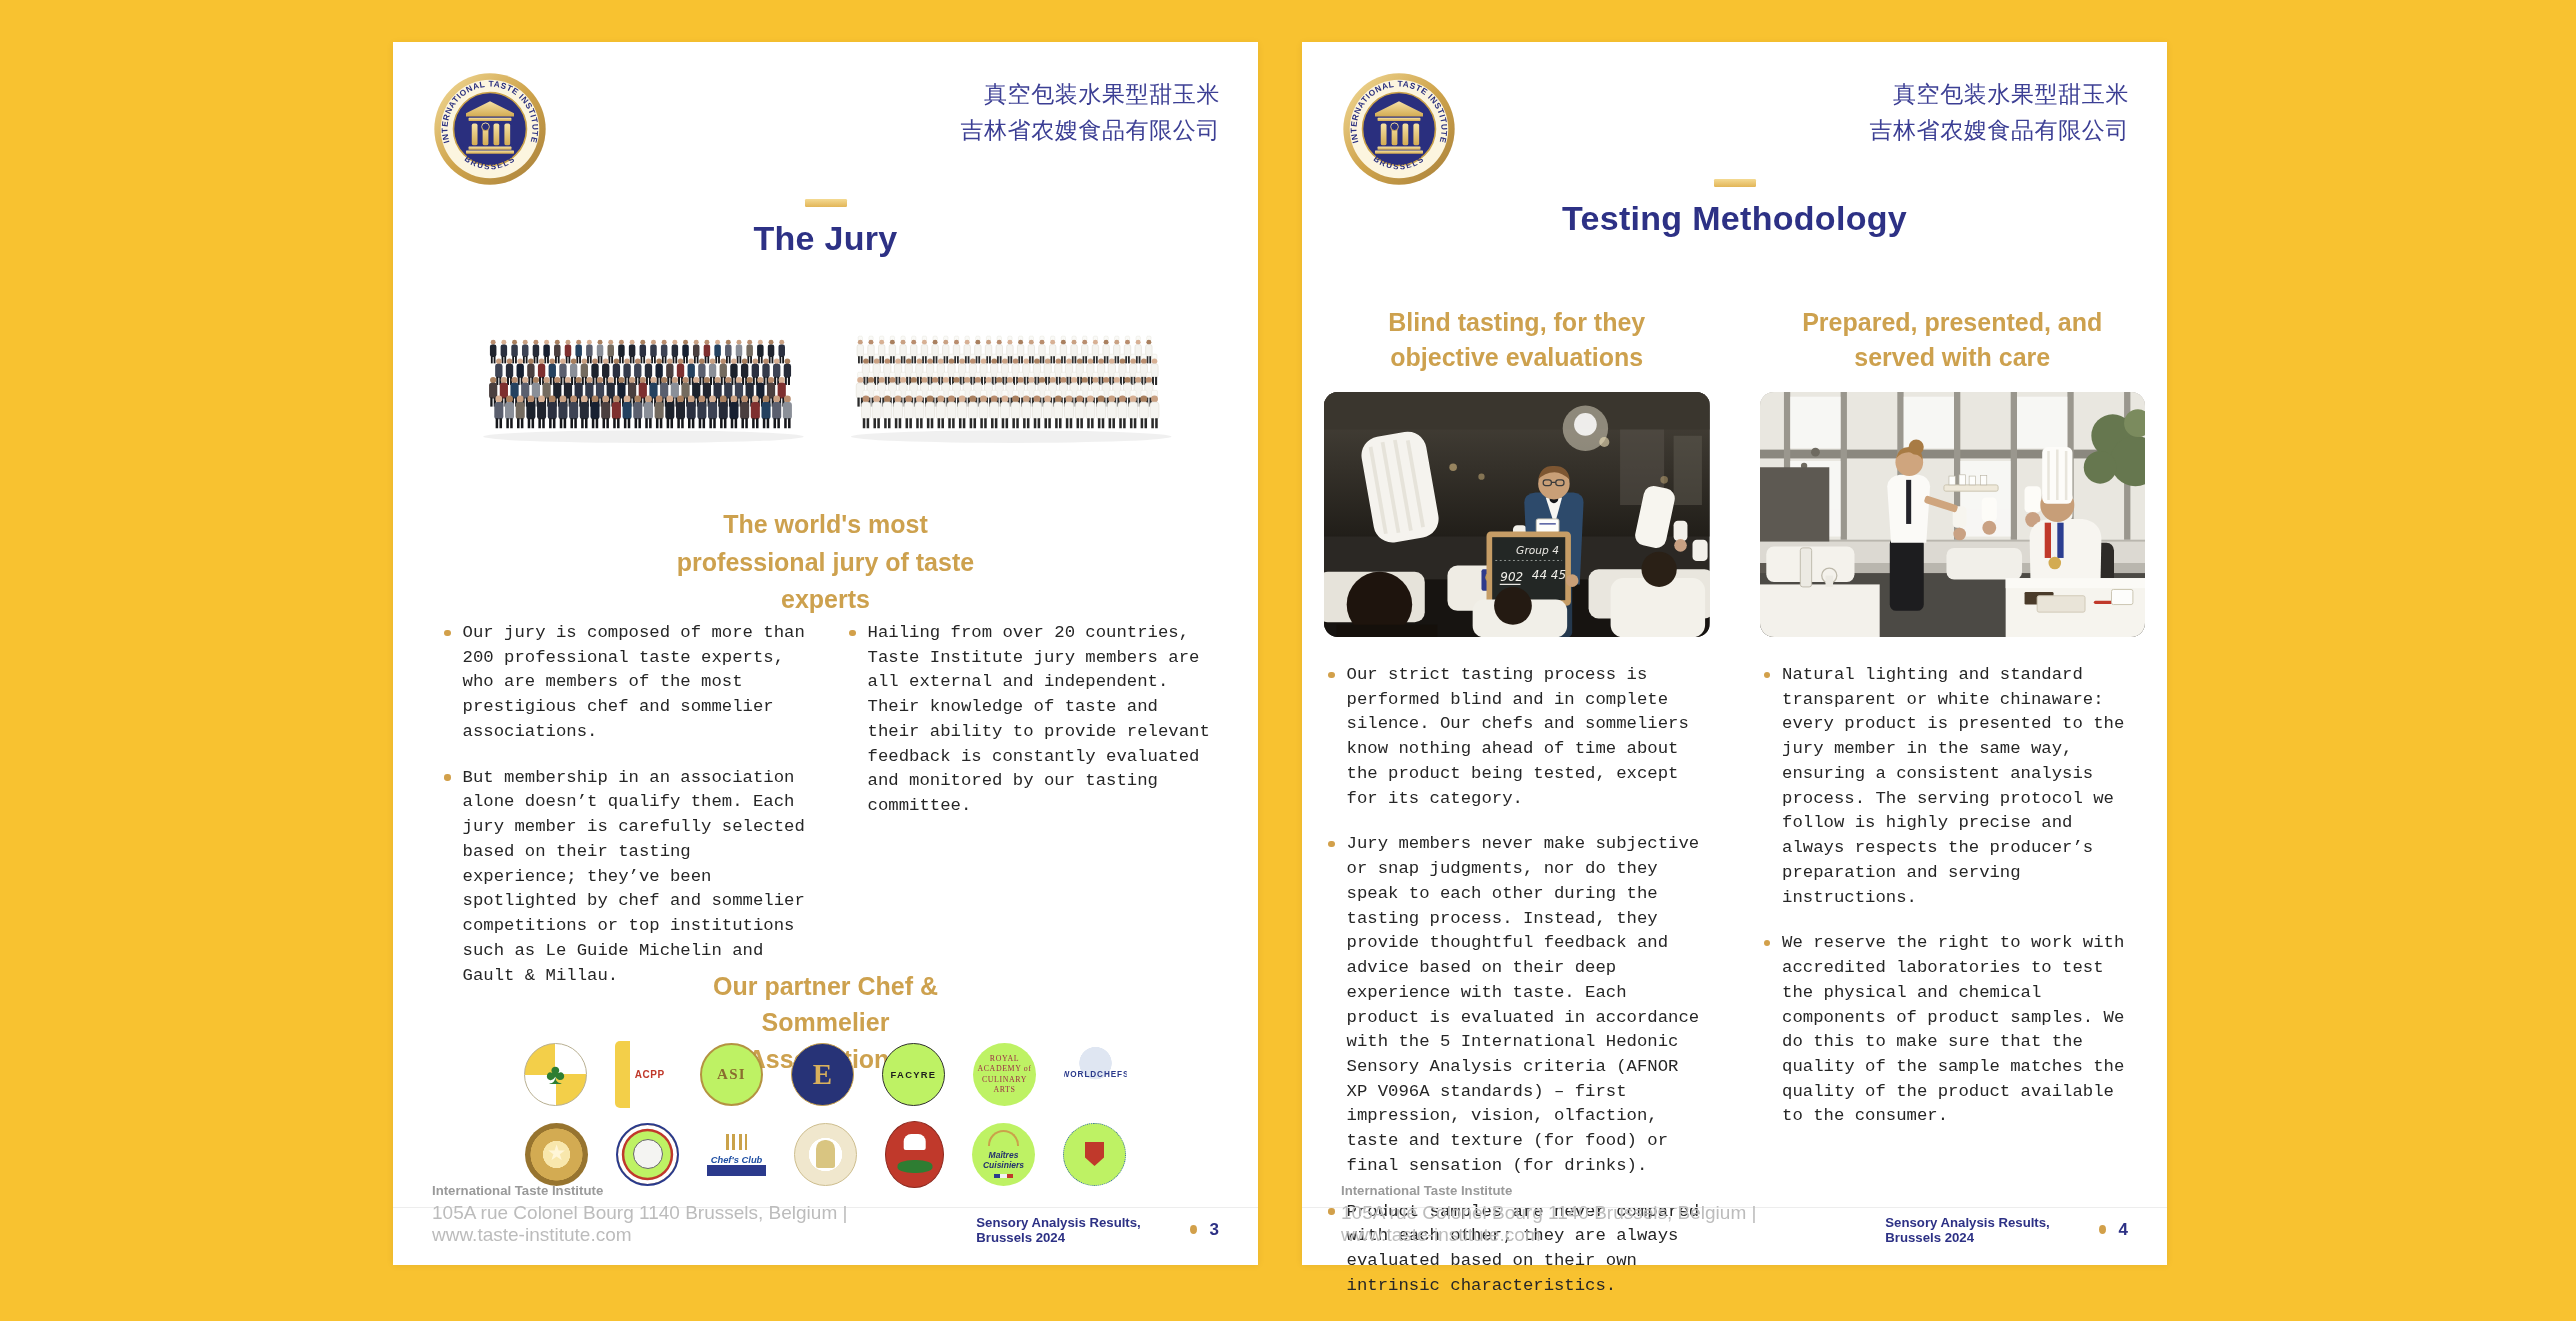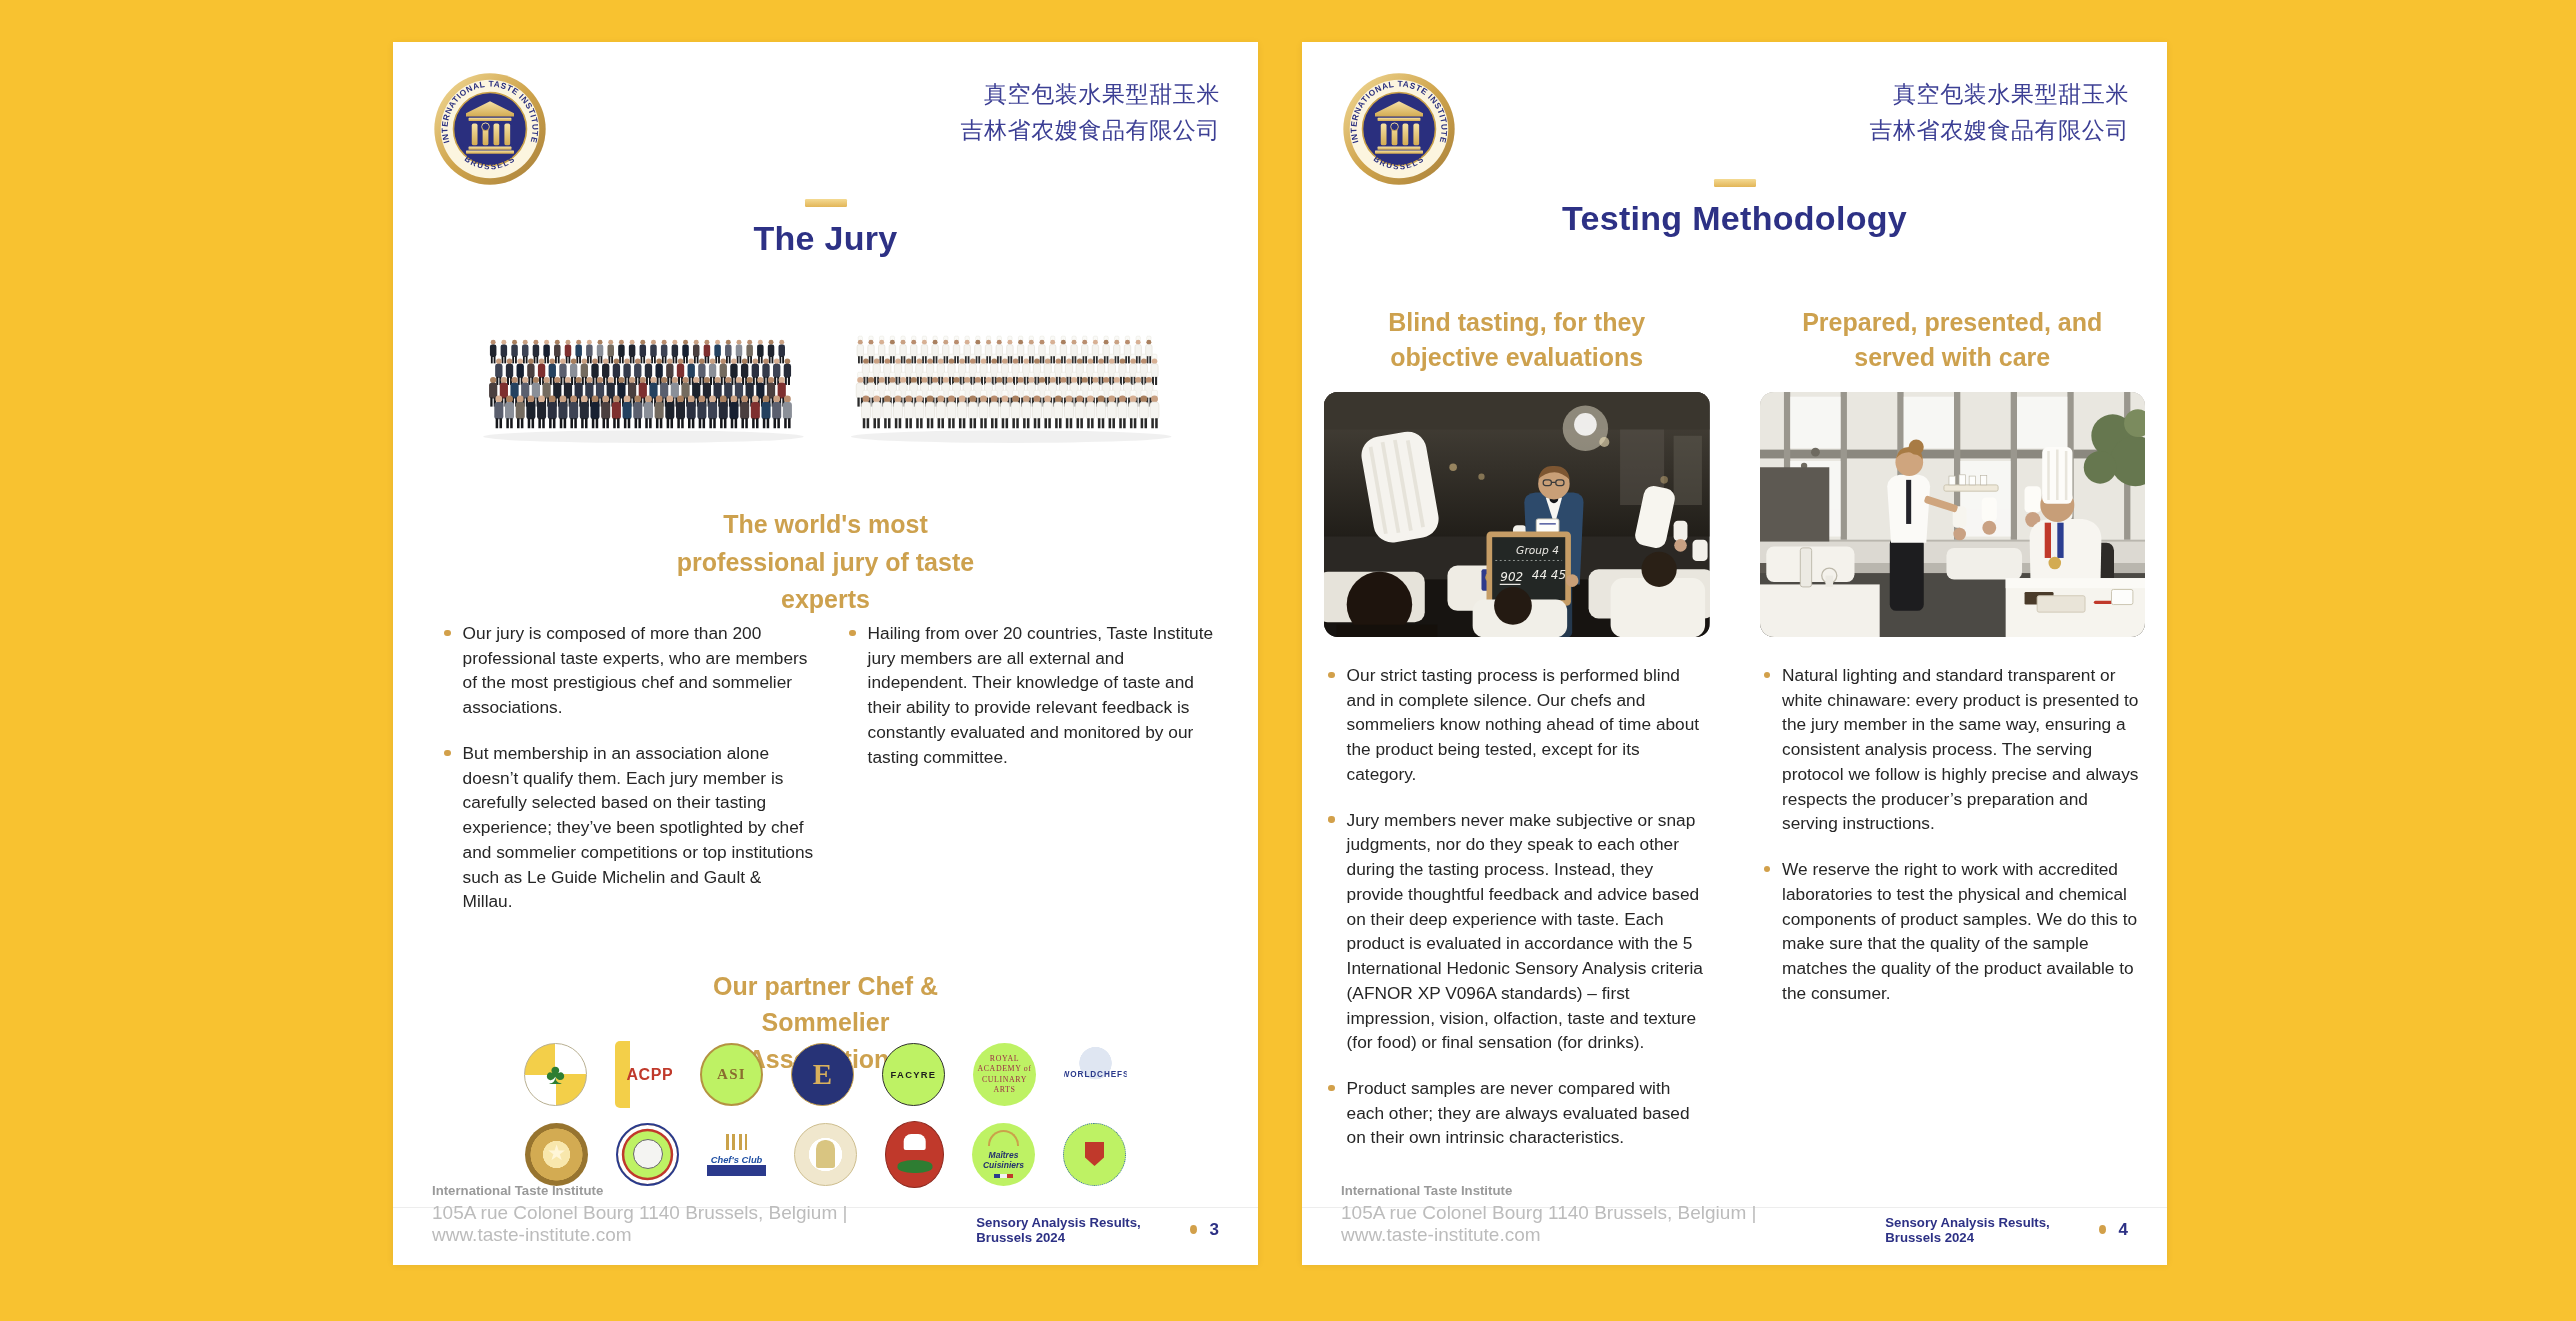--- a/index.html
+++ b/index.html
@@ -32,42 +32,42 @@
   .page-left .pg-title{top:177px;}
   .page-right .pg-title{top:157px;}
 
   
   .jury-photo{position:absolute;top:284px;left:70px;width:723px;height:129px;}
   .gold-heading{color:#CDA14E;font-weight:600;text-align:center;margin:0;}
   .intro{position:absolute;top:464px;left:50%;transform:translateX(-50%);
       width:314px;font-size:25px;line-height:1.5;}
   .cols{position:absolute;top:579px;left:47px;right:39px;display:flex;gap:31px;}
   .cols ul{flex:1;}
-  ul.bullets{list-style:none;margin:0;padding:0;}
+  ul.bullets{list-style:none;margin:0;padding:0;font-family:Liberation Mono, monospace;}
   .bullets li{position:relative;padding-left:22.6px;margin-bottom:21px;
       font-size:17.3px;line-height:1.43;color:#262626;}
   .bullets li::before{content:"";position:absolute;left:4.4px;top:8.8px;width:6.3px;height:6.3px;
       border-radius:50%;background:#D2A04A;}
   .partners{position:absolute;top:926px;left:50%;transform:translateX(-50%);
       width:289px;font-size:25px;line-height:1.45;}
   .logo-row{position:absolute;left:38px;right:38px;display:flex;justify-content:center;
       align-items:center;gap:28px;}
   .logo-row.r1{top:999px;}
   .logo-row.r2{top:1078px;}
 
   
   .plogo{width:63px;height:63px;border-radius:50%;background:#bef264;display:flex;
       flex-direction:column;align-items:center;justify-content:center;text-align:center;
       font-weight:700;overflow:hidden;box-sizing:border-box;flex:0 0 auto;}
   .plogo span{display:block;}
   .logo--verband-der-koeche-deutschlands{background:conic-gradient(#fff 0 25%,#f3cf49 0 50%,#fff 0 75%,#f3cf49 0);
       border:1.9px double #b9b092;color:#2e7d32;font-size:29px;font-weight:400;line-height:1;}
   .logo--acpp-portugal{border-radius:5px;width:57px;height:67px;
       background:linear-gradient(90deg,#f3cf49 0 15px,#fff 15px);
-      color:#c0392b;font-size:16px;letter-spacing:0.6px;padding-left:12.6px;}
+      color:#c0392b;font-size:10px;letter-spacing:0.6px;padding-left:12.6px;}
   .logo--asi-sommellerie-internationale{border:2.5px double #b49341;color:#8a6d2f;
       font-family:"Liberation Serif","DejaVu Serif",serif;font-size:15px;letter-spacing:1.3px;text-align:right;}
   .logo--euro-toques{background:#273377;color:#d8b05c;font-size:29px;border:1.9px solid #caa24a;
       font-family:"Liberation Serif","DejaVu Serif",serif;}
   .logo--facyre{border:1.9px solid #2f2f2f;color:#1d1d1d;font-size:9.4px;letter-spacing:1.3px;}
   .logo--royal-academy-of-culinary-arts{color:#9c2f45;font-family:"Liberation Serif","DejaVu Serif",serif;
       font-size:7.9px;line-height:1.3;letter-spacing:0.6px;font-weight:400;padding:0 3.8px;}
   .logo--worldchefs{color:#2b3a8c;font-size:8.2px;letter-spacing:0.9px;
       background:radial-gradient(circle at 50% 32%,#dfe6f2 0 30%,#fff 31%);}
   .logo--culinary-medal{background:radial-gradient(circle,#f8e7ac 0 30%,#d3ab52 31% 58%,#97742f 59%);

